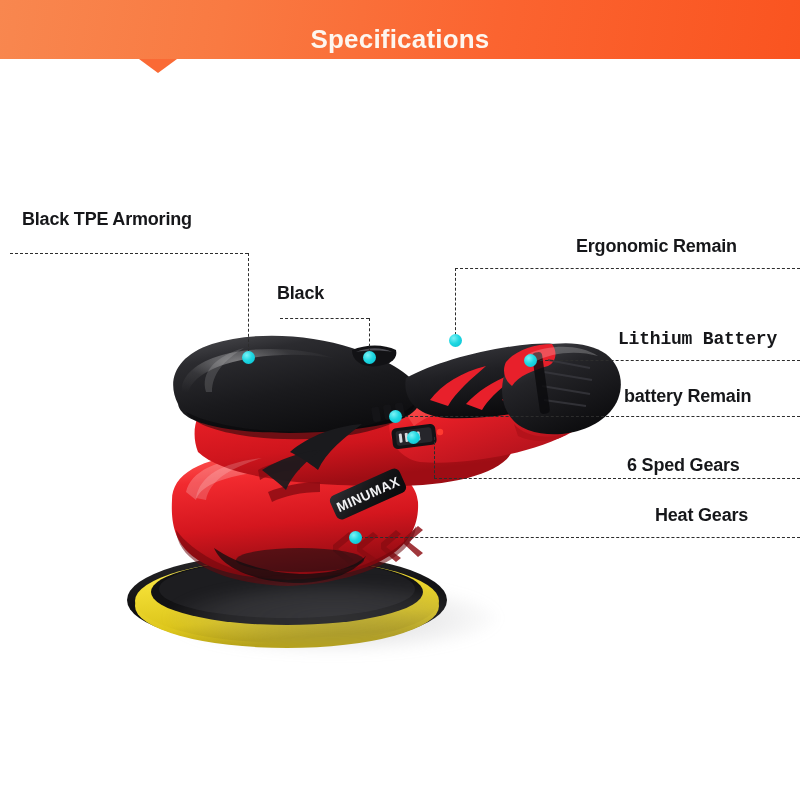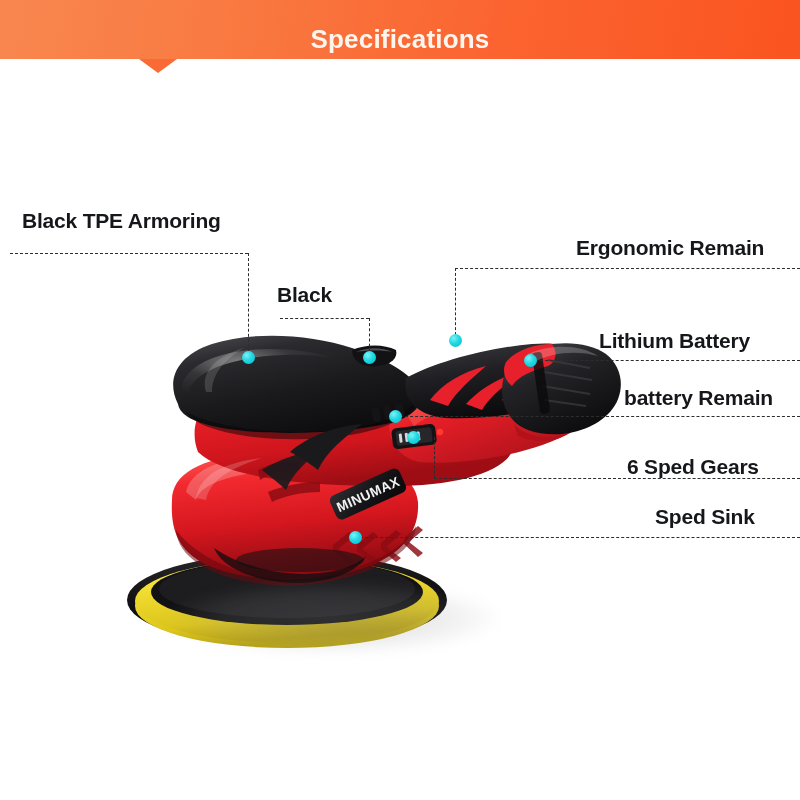--- a/index.html
+++ b/index.html
@@ -50,21 +50,21 @@
     height: 0;
     border-left: 19px solid transparent;
     border-right: 19px solid transparent;
     border-top: 14px solid #fa6a35;
   }
 
   
   .label {
     position: absolute;
     color: #16171a;
-    font-size: 21px;
+    font-size: 18px;
     font-weight: bold;
     letter-spacing: -0.2px;
     white-space: nowrap;
   }
 
   
   .lead-h {
     position: absolute;
     height: 0;
     border-top: 1.3px dashed #2d2d2d;
@@ -320,26 +320,26 @@
       <div class="lead-h" style="left: 280px; top: 318px; width: 89px;"></div>
       <div class="lead-v" style="left: 369px; top: 318px; height: 39px;"></div>
       <div class="dot" style="left: 369px; top: 357px;"></div>
       <div class="label" style="left: 277px; top: 283px;">Black</div>
       <div class="lead-h" style="left: 455px; top: 268px; width: 345px;"></div>
       <div class="lead-v" style="left: 455px; top: 268px; height: 72px;"></div>
       <div class="dot" style="left: 455px; top: 340px;"></div>
       <div class="label" style="left: 576px; top: 236px;">Ergonomic Remain</div>
       <div class="lead-h" style="left: 530px; top: 360px; width: 270px;"></div>
       <div class="dot" style="left: 530px; top: 360px;"></div>
-      <div class="label" style="left: 599px; top: 329px;">Lithium Battery</div>
+      <div class="label" style="left: 618px; top: 329px; font-family: Liberation Mono, monospace;">Lithium Battery</div>
       <div class="lead-h" style="left: 395px; top: 416px; width: 405px;"></div>
       <div class="dot" style="left: 395px; top: 416px;"></div>
       <div class="label" style="left: 624px; top: 386px;">battery Remain</div>
       <div class="lead-h" style="left: 434px; top: 478px; width: 366px;"></div>
       <div class="lead-v" style="left: 434px; top: 437px; height: 41px;"></div>
       <div class="dot" style="left: 413px; top: 437px;"></div>
       <div class="label" style="left: 627px; top: 455px;">6 Sped Gears</div>
       <div class="lead-h" style="left: 355px; top: 537px; width: 445px;"></div>
       <div class="dot" style="left: 355px; top: 537px;"></div>
-      <div class="label" style="left: 655px; top: 505px;">Sped Sink</div>
+      <div class="label" style="left: 655px; top: 505px;">Heat Gears</div>
     </div>
 
 </div>
 
 </body></html>

